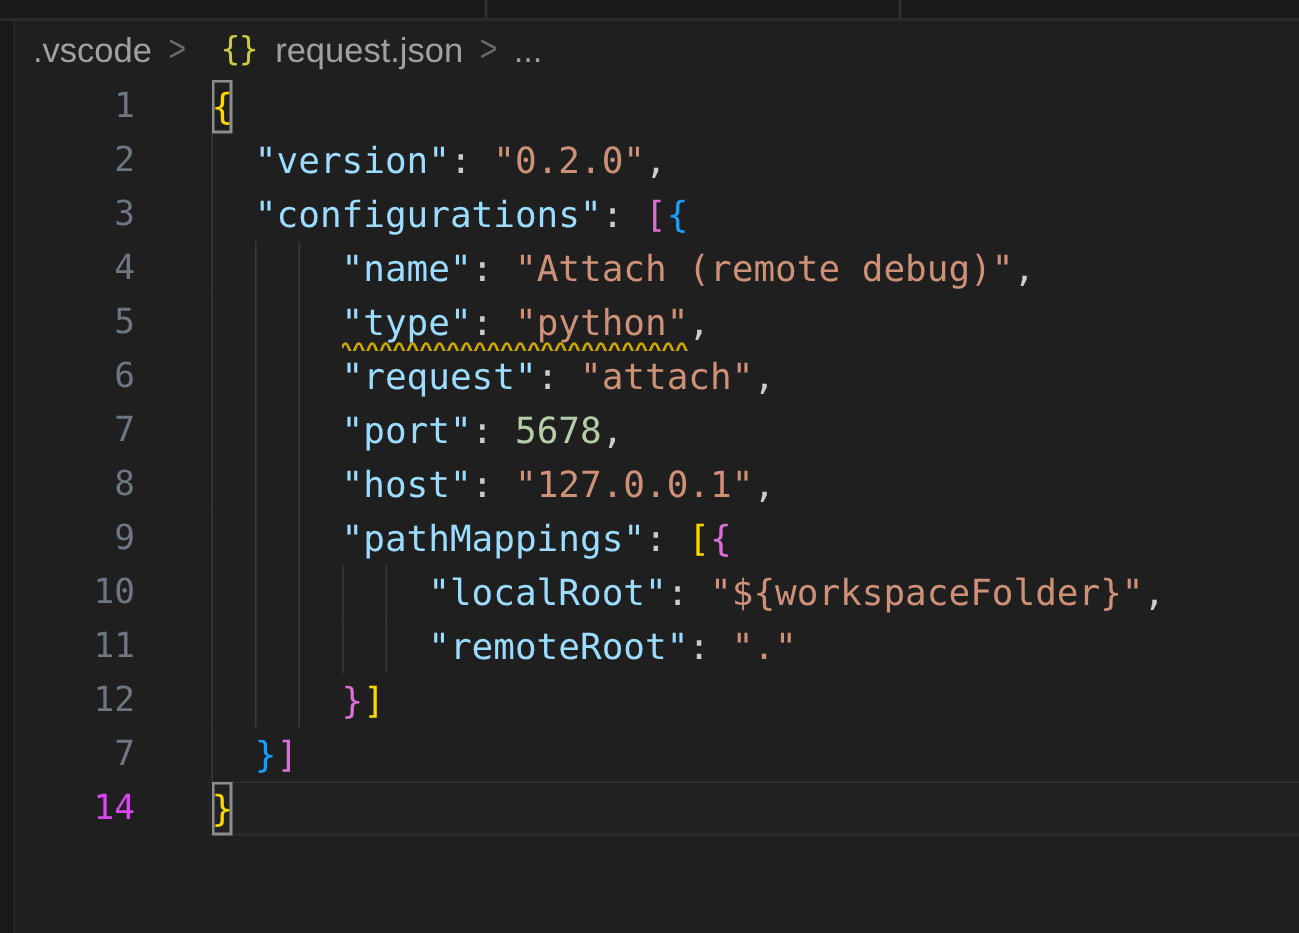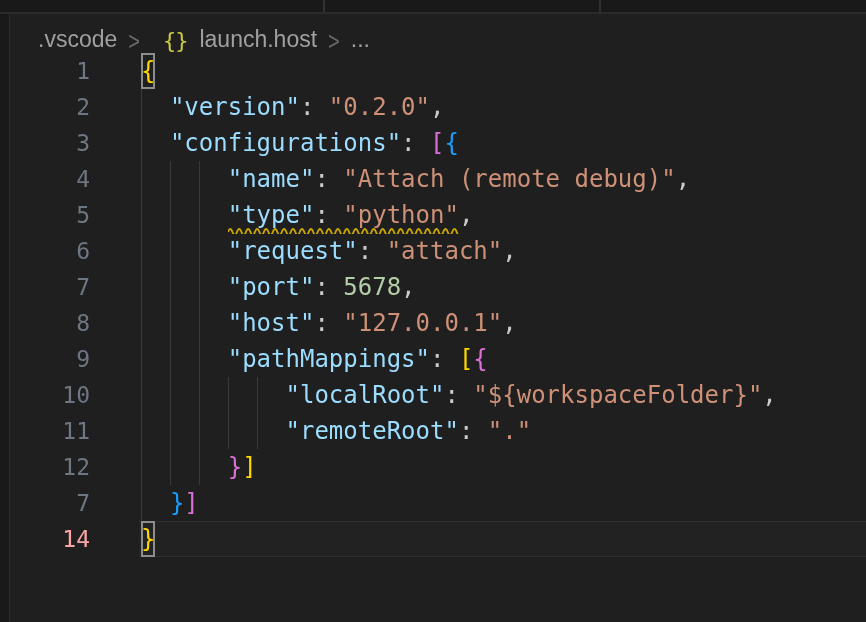--- a/index.html
+++ b/index.html
@@ -6,32 +6,32 @@
   .window{position:relative;width:866px;height:622px;background:#1f1f1f;overflow:hidden;
           font-family:"Liberation Sans",sans-serif;}
   
   .top-strip{position:absolute;left:0;top:0;width:866px;height:12px;background:#191919;
              border-bottom:2px solid #2b2b2b;z-index:6;}
   .tab-sep{position:absolute;top:0;width:2px;height:12px;background:#303030;}
   
   .left-strip{position:absolute;left:0;top:0;bottom:0;width:9px;background:#191919;
               border-right:1px solid #2b2b2b;z-index:5;}
   
-  .breadcrumb{position:absolute;left:20px;right:0;top:14px;height:39px;display:flex;
-              align-items:flex-end;padding-left:18px;font-size:23px;color:#a0a0a0;z-index:2;}
+  .breadcrumb{position:absolute;left:4px;right:0;top:14px;height:39px;display:flex;
+              align-items:center;padding-left:18px;font-size:23px;color:#a0a0a0;z-index:2;}
   .crumb{color:#a0a0a0;cursor:pointer;}
   .crumb-sep{color:#6b6b6b;font-size:20px;margin:0 11px;transform:scaleY(1.25);display:inline-block;}
   .json-icon{font-family:"DejaVu Sans Mono",monospace;font-size:22px;color:#cbcb41;
              margin-left:12px;margin-right:12px;letter-spacing:-1px;}
   
   .editor{position:absolute;left:0;right:0;top:53px;bottom:0;z-index:1;}
   .line{position:relative;height:36px;line-height:36px;white-space:pre;
         font-family:"DejaVu Sans Mono",monospace;font-size:24px;}
   .ln{position:absolute;left:10px;width:80px;text-align:right;color:#6e7681;font-size:23px;}
-  .ln.active{color:#fca5a5;}
+  .ln.active{color:#d946ef;}
   .code{display:block;padding-left:141px;position:relative;z-index:2;}
   .guide{position:absolute;top:0;bottom:0;width:1px;background:#3a3a3a;z-index:1;}
   .boxed{display:inline-block;box-shadow:inset 0 0 0 2px #8d8d8d;}
   .clh{position:absolute;left:139px;right:0;top:0;bottom:0;background:rgba(255,255,255,0.015);
        border-top:1px solid #2f2f2f;border-bottom:1px solid #2f2f2f;z-index:0;}
   .squiggle{position:absolute;bottom:-1px;height:8px;z-index:3;}
 </style>
 </head>
 <body>
 
@@ -39,21 +39,21 @@
 
   <div class="top-strip">
     <div class="tab-sep" style="left:323px"></div>
     <div class="tab-sep" style="left:599px"></div>
   </div>
 
   <div class="breadcrumb">
     <span class="crumb">.vscode</span>
     <span class="crumb-sep">&gt;</span>
     <span class="json-icon">{}</span>
-    <span class="crumb">launch.host</span>
+    <span class="crumb">request.json</span>
     <span class="crumb-sep">&gt;</span>
     <span class="crumb">...</span>
   </div>
 
   <div class="editor" id="code-area">
       <div class="line"><span class="ln">1</span><span class="code"><span class="boxed" style="color: rgb(255, 215, 0);">{</span></span></div>
       <div class="line"><span class="guide" style="left: calc(0ch + 141px);"></span><span class="ln">2</span><span class="code"><span style="color: rgb(204, 204, 204);">  </span><span style="color: rgb(156, 220, 254);">"version"</span><span style="color: rgb(204, 204, 204);">: </span><span style="color: rgb(206, 145, 120);">"0.2.0"</span><span style="color: rgb(204, 204, 204);">,</span></span></div>
       <div class="line"><span class="guide" style="left: calc(0ch + 141px);"></span><span class="ln">3</span><span class="code"><span style="color: rgb(204, 204, 204);">  </span><span style="color: rgb(156, 220, 254);">"configurations"</span><span style="color: rgb(204, 204, 204);">: </span><span style="color: rgb(218, 112, 214);">[</span><span style="color: rgb(23, 159, 255);">{</span></span></div>
       <div class="line"><span class="guide" style="left: calc(0ch + 141px);"></span><span class="guide" style="left: calc(2ch + 141px);"></span><span class="guide" style="left: calc(4ch + 141px);"></span><span class="ln">4</span><span class="code"><span style="color: rgb(204, 204, 204);">      </span><span style="color: rgb(156, 220, 254);">"name"</span><span style="color: rgb(204, 204, 204);">: </span><span style="color: rgb(206, 145, 120);">"Attach (remote debug)"</span><span style="color: rgb(204, 204, 204);">,</span></span></div>
       <div class="line"><span class="guide" style="left: calc(0ch + 141px);"></span><span class="guide" style="left: calc(2ch + 141px);"></span><span class="guide" style="left: calc(4ch + 141px);"></span><span class="ln">5</span><span class="code"><span style="color: rgb(204, 204, 204);">      </span><span style="color: rgb(156, 220, 254);">"type"</span><span style="color: rgb(204, 204, 204);">: </span><span style="color: rgb(206, 145, 120);">"python"</span><span style="color: rgb(204, 204, 204);">,</span></span><svg class="squiggle" viewBox="0 0 232 8" preserveAspectRatio="none" style="left: calc(6ch + 141px); width: 16ch;">

